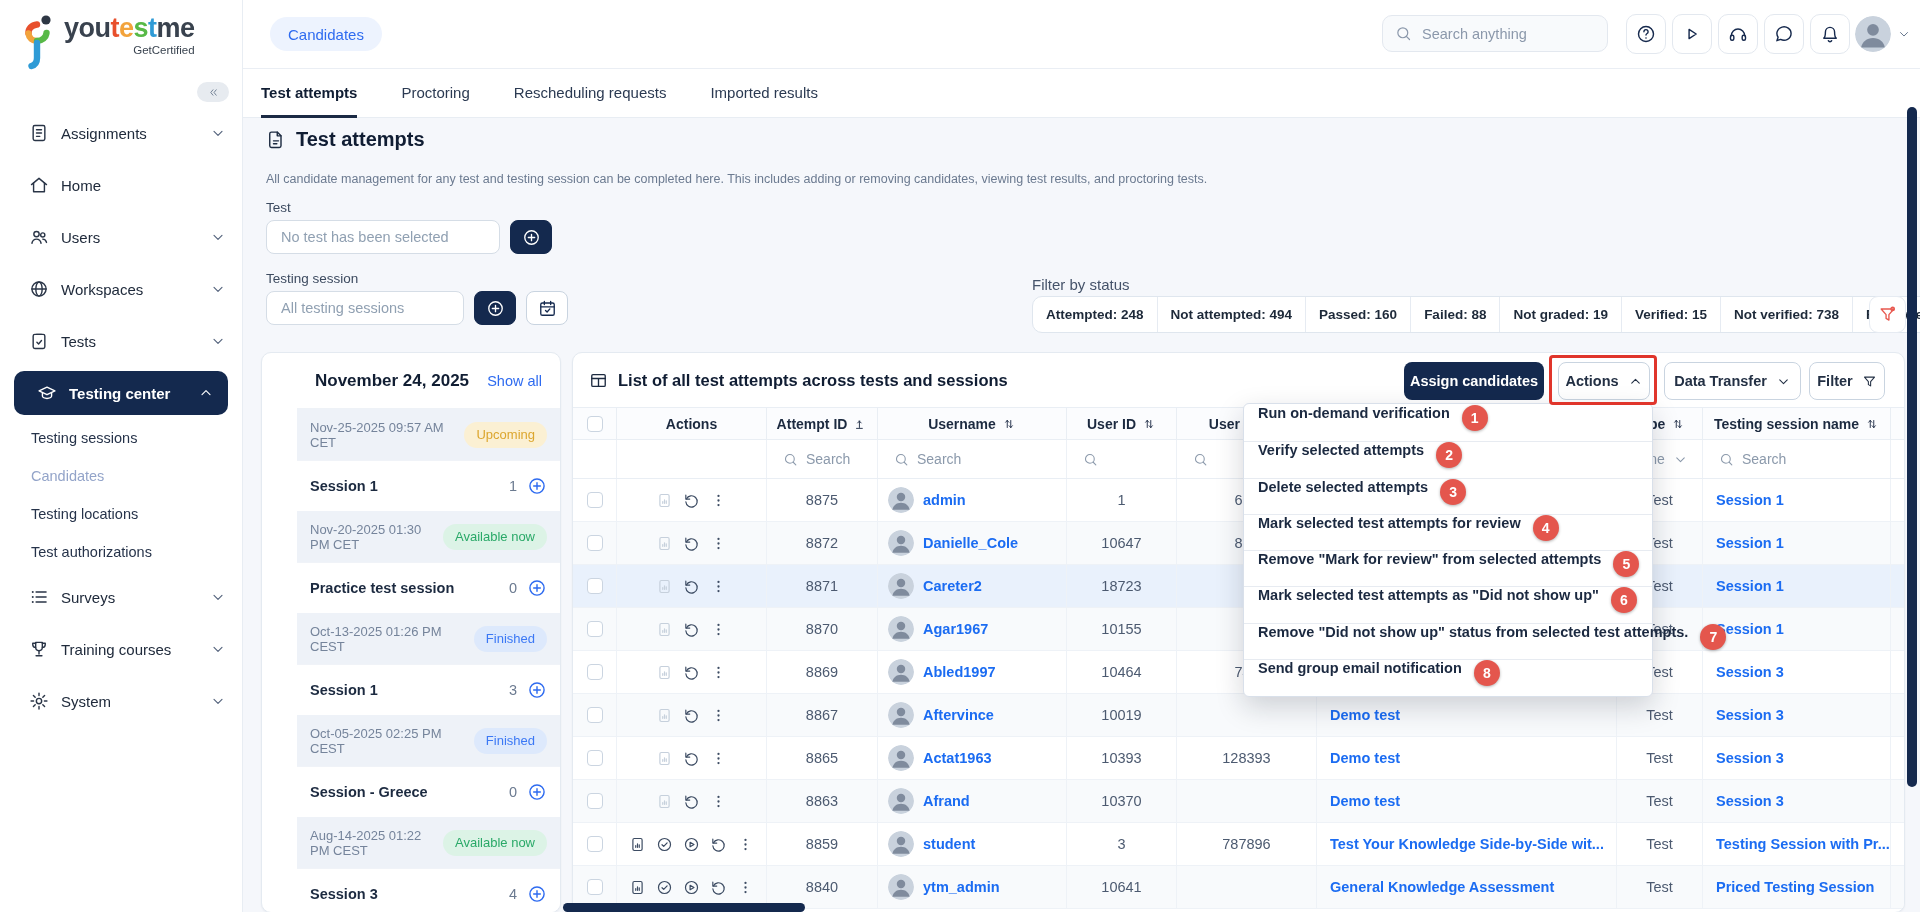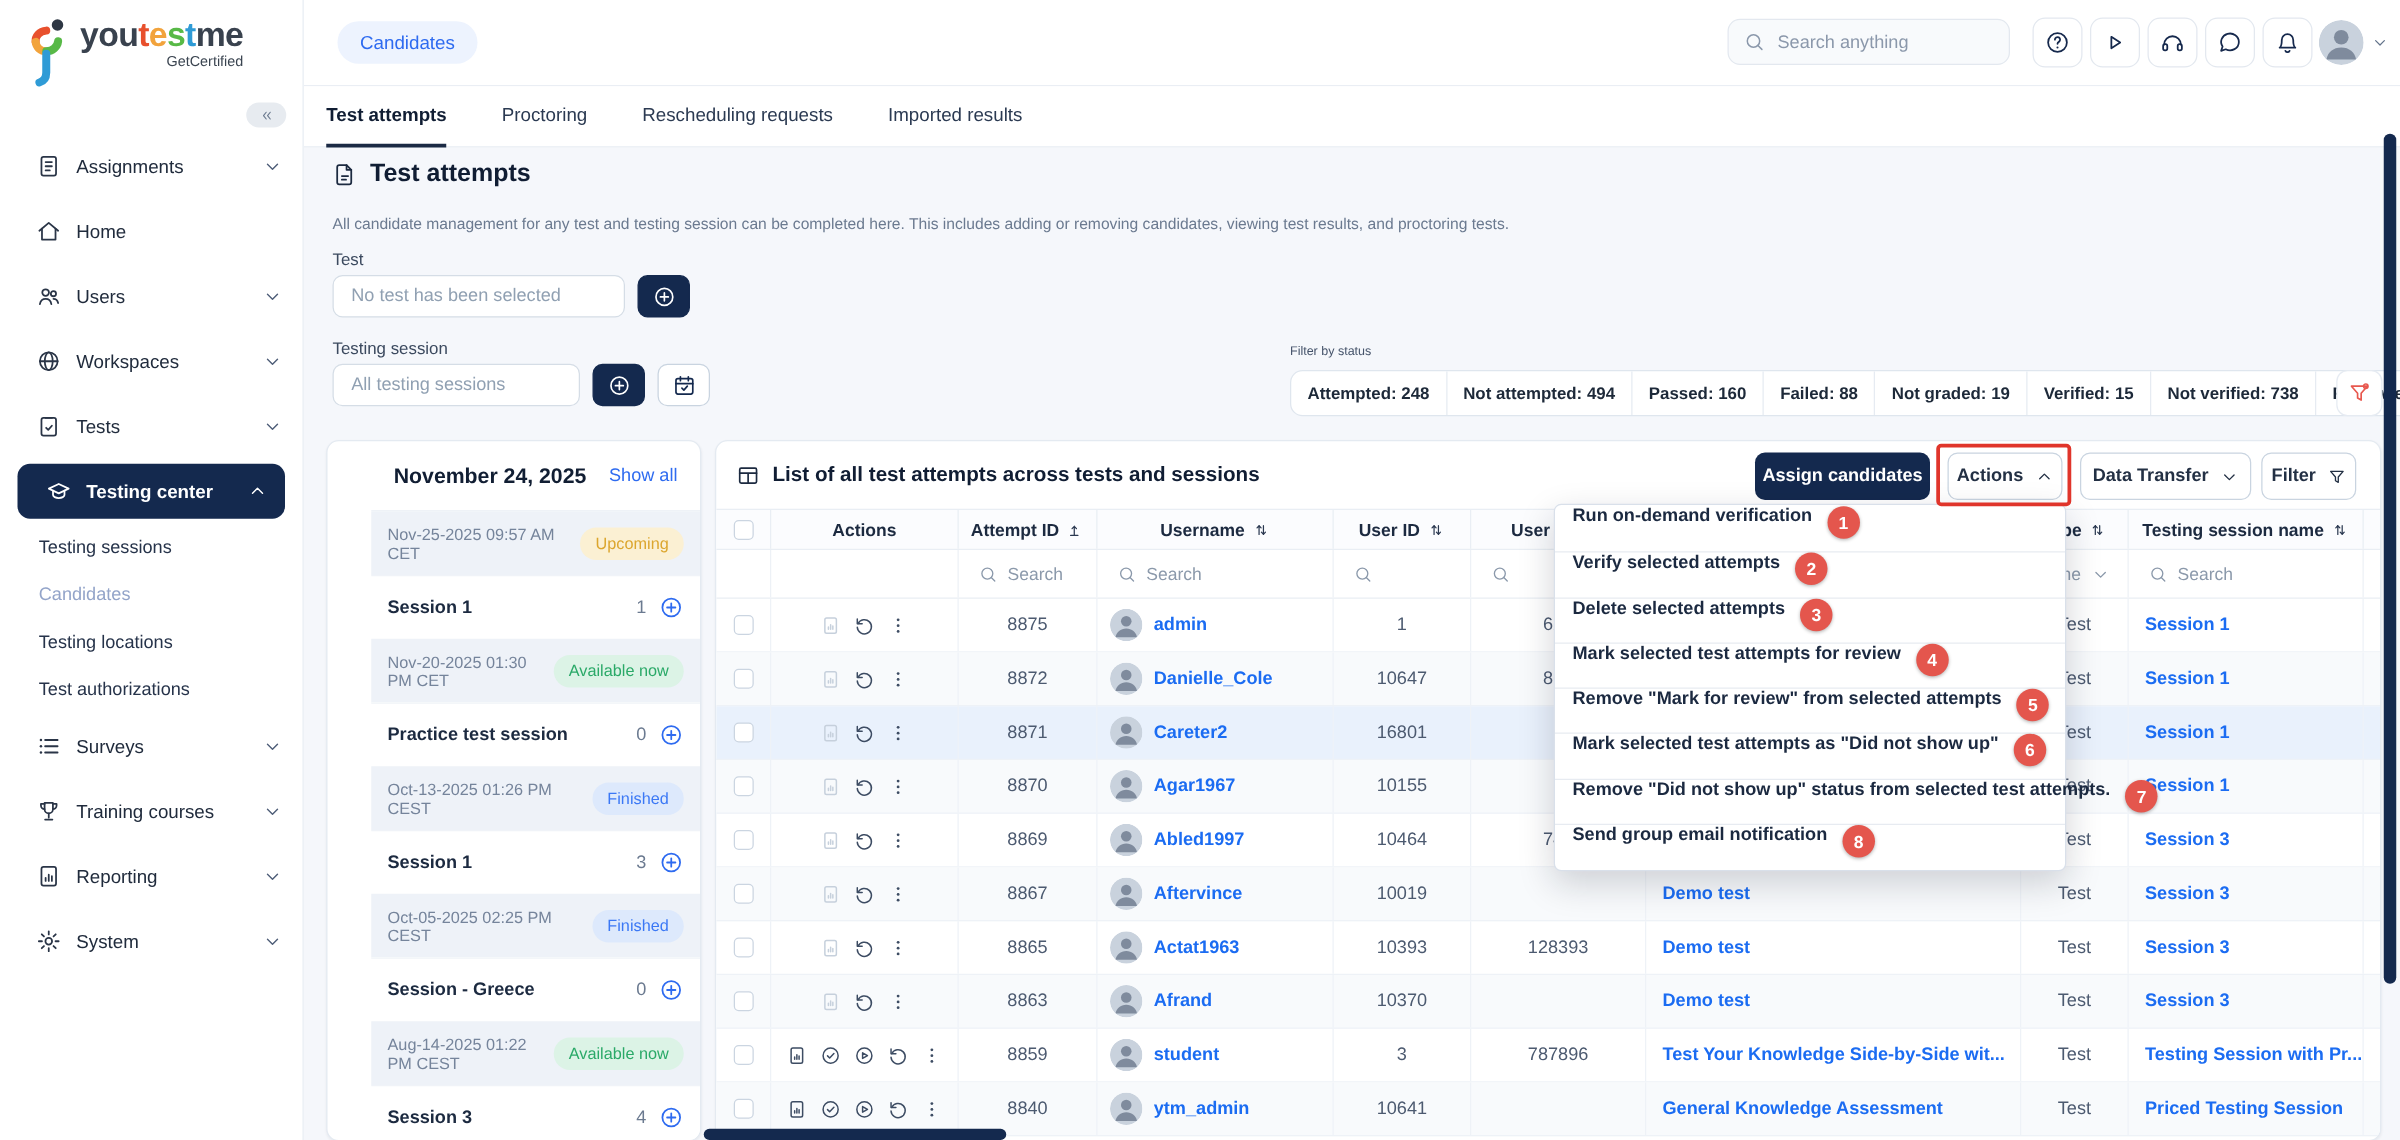--- a/index.html
+++ b/index.html
@@ -60,21 +60,21 @@
   .page-desc{position:absolute;left:266px;top:172px;font-size:12.5px;color:#6b7a90;}
   .fld-label{position:absolute;font-size:13.5px;color:#3c4a5f;}
   .input{position:absolute;border:1px solid #d5dde6;border-radius:8px;background:#fff;display:flex;align-items:center;padding:0 12px;}
   .input input{border:none;outline:none;background:transparent;font-size:14.5px;color:#90a0b2;width:100%;
     font-family:"Liberation Sans","DejaVu Sans",sans-serif;}
   .sq-btn{position:absolute;width:42px;height:34px;border-radius:8px;display:flex;align-items:center;justify-content:center;cursor:pointer;}
   .sq-btn svg{width:19px;height:19px;}
   .btn-navy{background:#14294e;color:#fff;border:1px solid #14294e;}
   .btn-outline{background:#fff;border:1px solid #c9d4e0;color:#14294e;}
 
-  .status-label{position:absolute;left:1032px;top:276px;font-size:10px;color:#45536a;}
+  .status-label{position:absolute;left:1032px;top:276px;font-size:15px;color:#45536a;}
   .chips{position:absolute;left:1032px;top:296px;height:37px;display:flex;background:#fff;border:1px solid #dfe6ee;
     border-radius:10px;overflow:hidden;}
   .chip{padding:0 13px;display:flex;align-items:center;font-size:13.5px;font-weight:600;color:#1d2939;
     border-right:1px solid #e6ebf2;white-space:nowrap;cursor:pointer;}
   .chip:last-child{border-right:none;}
   .funnel-btn{position:absolute;left:1869px;top:296px;width:37px;height:37px;border:1px solid #e6ebf2;border-radius:9px;
     background:#fff;color:#e8584f;display:flex;align-items:center;justify-content:center;cursor:pointer;}
   .funnel-btn svg{width:19px;height:19px;}
 
   
@@ -257,30 +257,20 @@
             <path d="M8 4h8v6a4 4 0 0 1-8 0V4z"></path>
             <path d="M8 5H4.5v1.5A3.5 3.5 0 0 0 8 10M16 5h3.5v1.5A3.5 3.5 0 0 1 16 10M12 14v4M8.5 20h7"></path>
           </svg>
           <span class="nav-label">Training courses</span>
     <svg class="i chev" viewBox="0 0 24 24">
             <path d="M6 9.5l6 6 6-6"></path>
           </svg>
         </div>
         <div class="nav-item ">
     <svg class="i mi" viewBox="0 0 24 24">
-            <rect x="5" y="3" width="14" height="18" rx="2"></rect>
-            <path d="M9 16.5v-3M12 16.5v-6M15 16.5v-4.5"></path>
-          </svg>
-          <span class="nav-label">Reporting</span>
-    <svg class="i chev" viewBox="0 0 24 24">
-            <path d="M6 9.5l6 6 6-6"></path>
-          </svg>
-        </div>
-        <div class="nav-item ">
-    <svg class="i mi" viewBox="0 0 24 24">
             <circle cx="12" cy="12" r="3.2"></circle>
             <path d="M12 2.5v3M12 18.5v3M2.5 12h3M18.5 12h3M5.3 5.3l2.1 2.1M16.6 16.6l2.1 2.1M18.7 5.3l-2.1 2.1M7.4 16.6l-2.1 2.1"></path>
           </svg>
           <span class="nav-label">System</span>
     <svg class="i chev" viewBox="0 0 24 24">
             <path d="M6 9.5l6 6 6-6"></path>
           </svg>
         </div>
       </nav>
   </aside>
@@ -727,21 +717,21 @@
             <span class="row-avatar">
               <svg viewBox="0 0 24 24">
                 <circle cx="12" cy="12" r="12" fill="#c9d2dd"></circle>
                 <circle cx="12" cy="9.2" r="3.9" fill="#7f8b9d"></circle>
                 <path d="M12 14.6c-4.2 0-7.3 2.6-7.9 6.4h15.8c-.6-3.8-3.7-6.4-7.9-6.4z" fill="#7f8b9d"></path>
               </svg>
             </span>
             <span class="link v-user">Careter2</span>
           </div>
     <div class="td">
-            <span class="v-uid">16801</span>
+            <span class="v-uid">18723</span>
           </div>
     <div class="td">
             <span class="v-ext"></span>
           </div>
     <div class="td left">
             <span class="link v-test"></span>
           </div>
     <div class="td">
             <span class="v-type">Test</span>
           </div>

